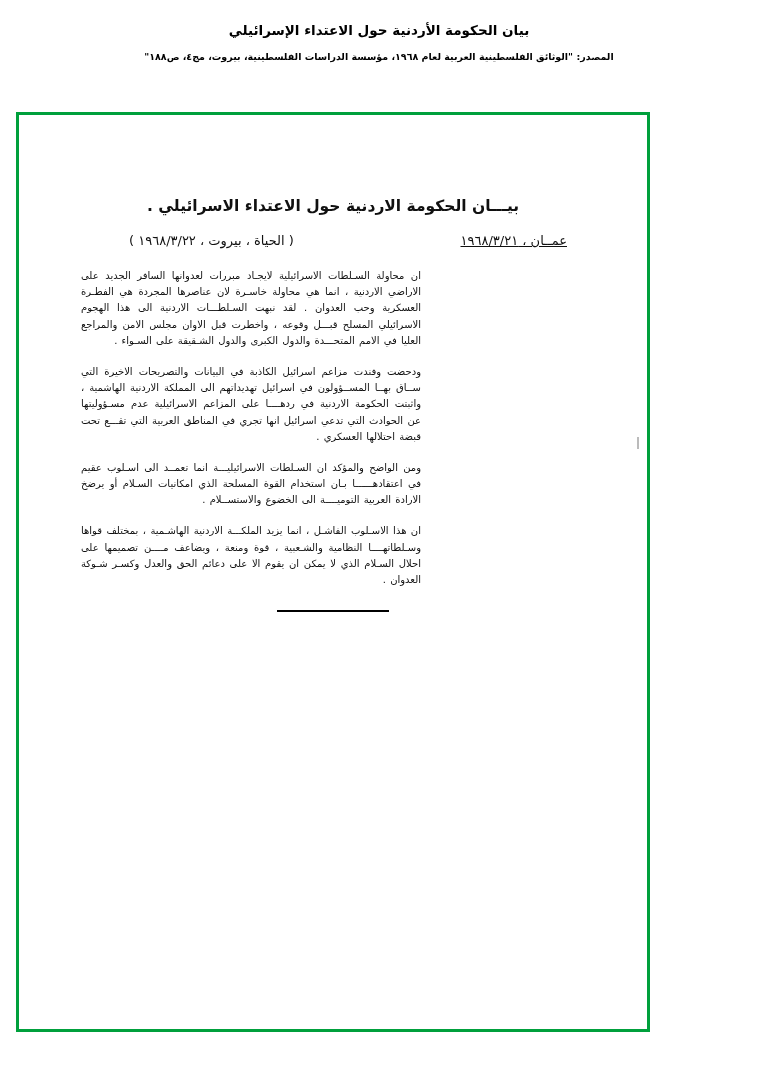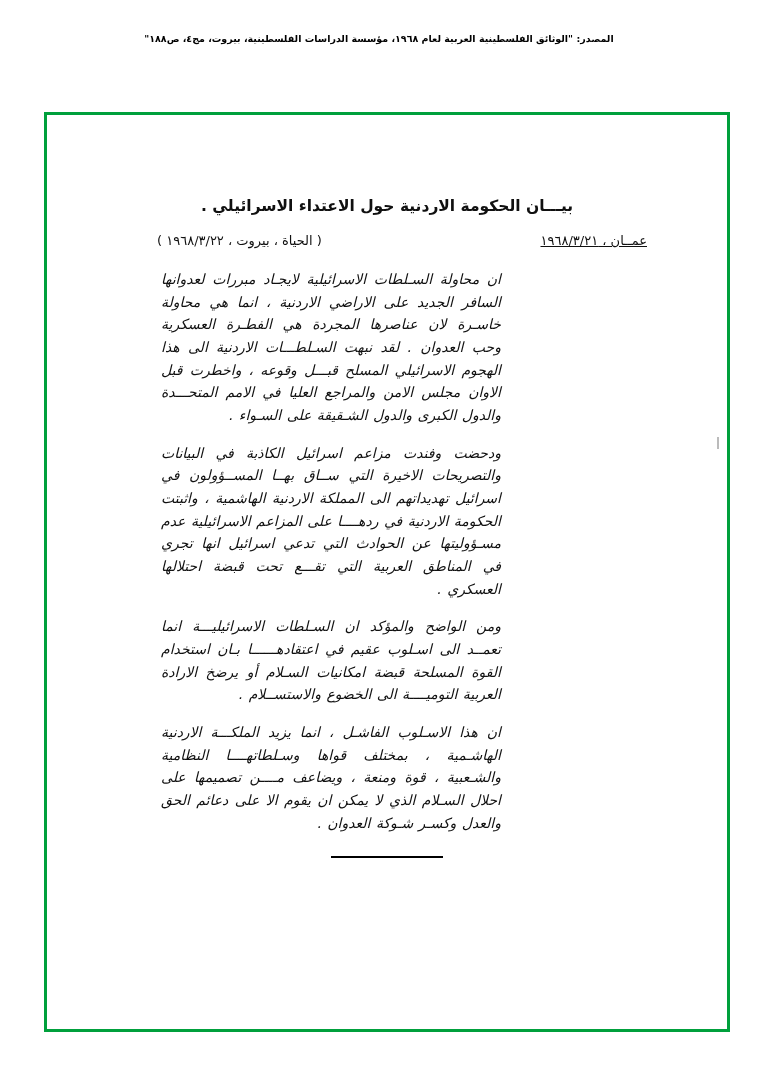--- a/index.html
+++ b/index.html
@@ -31,22 +31,22 @@
     font-size: 9.5px;
     font-weight: bold;
     margin-top: 11px;
     line-height: 1.3;
   }
 
   
   .page-frame {
     position: absolute;
     top: 112px;
-    left: 44px;
-    width: 686px;
+    left: 16px;
+    width: 634px;
     height: 920px;
     border: 3px solid #00a03c;
     box-sizing: border-box;
     background: #ffffff;
   }
   .page-inner {
     position: absolute;
     top: 0; left: 0; right: 0; bottom: 0;
     padding: 60px 58px 0 58px;
     box-sizing: border-box;
@@ -75,27 +75,26 @@
   .dateline .place-date { font-weight: normal; text-decoration: underline; }
   .dateline .ref { font-weight: normal; margin-left: 40px; }
 
   .body-block {
     width: 340px;
     margin-right: 168px;
     margin-left: auto;
     margin-top: 20px;
   }
   .para {
-    font-size: 14px;
+    font-size: 10px;
     line-height: 1.62;
     text-align: justify;
     text-align-last: right;
     margin-bottom: 15px;
     word-spacing: 1px;
-    font-style: italic;
   }
   .para:last-child { margin-bottom: 0; }
 
   .end-rule {
     width: 112px;
     height: 2px;
     background: #000000;
     margin: 22px auto 0 auto;
   }
 
@@ -106,36 +105,37 @@
     top: 322px;
     width: 2px;
     height: 12px;
     background: #bbbbbb;
   }
 </style>
 </head>
 <body>
 
 <div class="doc-header">
+  <div class="title">بيان الحكومة الأردنية حول الاعتداء الإسرائيلي</div>
   <div class="source">المصدر: "الوثائق الفلسطينية العربية لعام ١٩٦٨، مؤسسة الدراسات الفلسطينية، بيروت، مج٤، ص١٨٨"</div>
 </div>
 
 <div class="page-frame">
   <div class="speck"></div>
   <div class="page-inner scan">
 
     <div class="scan-title">بيـــان الحكومة الاردنية حول الاعتداء الاسرائيلي .</div>
 
     <div class="dateline">
       <span class="place-date">عمــان ، ١٩٦٨/٣/٢١</span>
       <span class="ref">( الحياة ، بيروت ، ١٩٦٨/٣/٢٢ )</span>
     </div>
 
     <div class="body-block">
       <p class="para">ان محاولة السـلطات الاسرائيلية لايجـاد مبررات لعدوانها السافر الجديد على الاراضي الاردنية ، انما هي محاولة خاسـرة لان عناصرها المجردة هي الفطـرة العسكرية وحب العدوان . لقد نبهت السـلطـــات الاردنية الى هذا الهجوم الاسرائيلي المسلح قبـــل وقوعه ، واخطرت قبل الاوان مجلس الامن والمراجع العليا في الامم المتحـــدة والدول الكبرى والدول الشـقيقة على السـواء .</p>
       <p class="para">ودحضت وفندت مزاعم اسرائيل الكاذبة في البيانات والتصريحات الاخيرة التي ســاق بهــا المســؤولون في اسرائيل تهديداتهم الى المملكة الاردنية الهاشمية ، واثبتت الحكومة الاردنية في ردهــــا على المزاعم الاسرائيلية عدم مسـؤوليتها عن الحوادث التي تدعي اسرائيل انها تجري في المناطق العربية التي تقـــع تحت قبضة احتلالها العسكري .</p>
-      <p class="para">ومن الواضح والمؤكد ان السـلطات الاسرائيليـــة انما تعمــد الى اسـلوب عقيم في اعتقادهــــــا بـان استخدام القوة المسلحة قبضة امكانيات السـلام أو يرضخ الارادة العربية التوميــــة الى الخضوع والاستســلام .</p>
+      <p class="para">ومن الواضح والمؤكد ان السـلطات الاسرائيليـــة انما تعمــد الى اسـلوب عقيم في اعتقادهــــــا بـان استخدام القوة المسلحة الذي امكانيات السـلام أو يرضخ الارادة العربية التوميــــة الى الخضوع والاستســلام .</p>
       <p class="para">ان هذا الاسـلوب الفاشـل ، انما يزيد الملكـــة الاردنية الهاشـمية ، بمختلف قواها وسـلطاتهــــا النظامية والشـعبية ، قوة ومنعة ، ويضاعف مــــن تصميمها على احلال السـلام الذي لا يمكن ان يقوم الا على دعائم الحق والعدل وكسـر شـوكة العدوان .</p>
     </div>
 
     <div class="end-rule"></div>
   </div>
 </div>
 
 </body></html>

